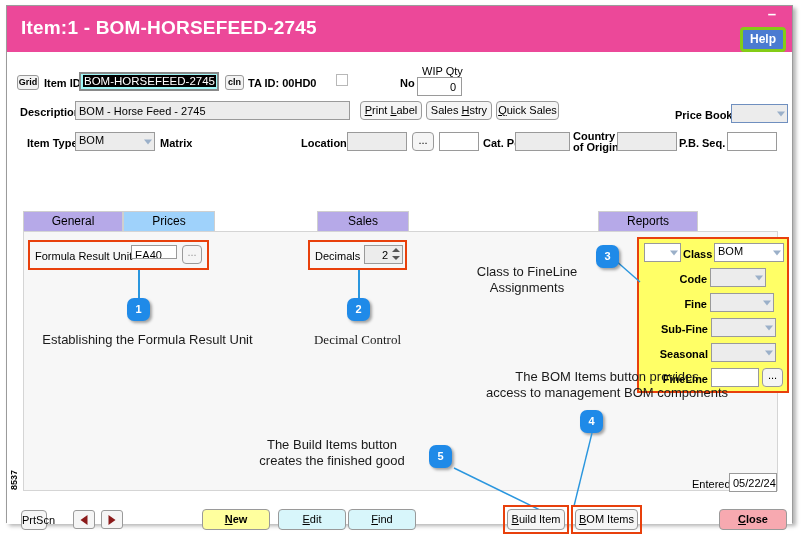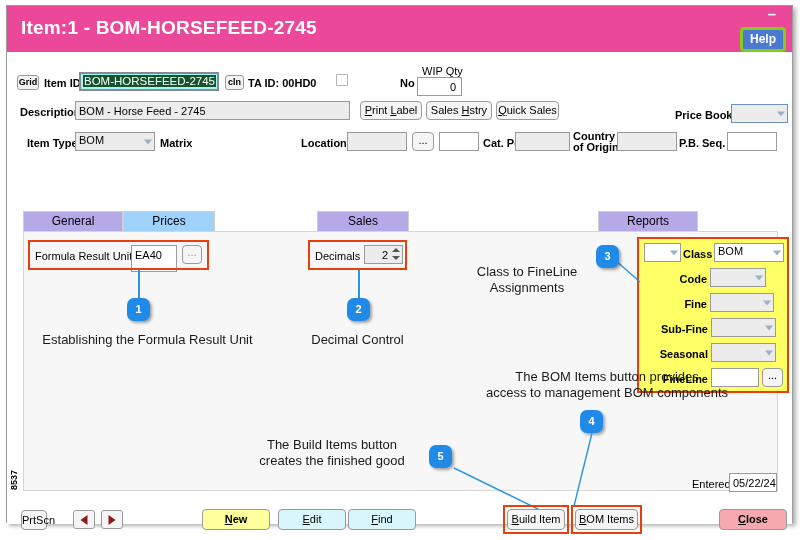--- a/index.html
+++ b/index.html
@@ -63,21 +63,21 @@
     white-space:nowrap;overflow:hidden;
   }
   .fld.white{background:#ffffff;}
   .fld.num{text-align:right;padding-right:5px;}
 
   .idfld{
     position:absolute;box-sizing:border-box;
     background:#9ff7f7;border:2px solid #8a8a8a;
     font-size:11.5px;padding:1px 2px;white-space:nowrap;overflow:hidden;
   }
-  .idfld .sel{background:#14532d;color:#ffffff;padding:0 1px;}
+  .idfld .sel{background:#000000;color:#ffffff;padding:0 1px;}
 
   .chk{
     position:absolute;width:12px;height:12px;box-sizing:border-box;
     background:#fff;border:1px solid #b8b8b8;
   }
 
   .btn{
     position:absolute;box-sizing:border-box;
     background:#f5f5f5;border:1px solid #9a9a9a;border-radius:4px;
     font-size:11px;text-align:center;cursor:pointer;
@@ -208,21 +208,21 @@
       <div class="fld white" style="left:720px;top:80px;width:50px;height:19px;"></div>
 
       <div class="tab purple" style="left:16px;width:100px;">General</div>
       <div class="tab blue" style="left:116px;width:92px;">Prices</div>
       <div class="tab purple" style="left:310px;width:92px;">Sales</div>
       <div class="tab purple" style="left:591px;width:100px;">Reports</div>
 
       <div class="panel"></div>
 
       <div class="lbl" style="left:28px;top:198px;font-weight:normal;font-size:11px;">Formula Result Unit</div>
-      <div class="fld white" style="left:124px;top:193px;width:46px;height:27px;line-height:16px;">EA40</div>
+      <div class="fld white" style="left:124px;top:193px;width:46px;height:14px;line-height:16px;">EA40</div>
       <div class="btn" style="left:175px;top:193px;width:20px;height:19px;line-height:13px;color:#999;">...</div>
       <div class="redbox" style="left:21px;top:188px;width:181px;height:30px;"></div>
 
       <div class="lbl" style="left:308px;top:198px;font-weight:normal;">Decimals</div>
       <div class="fld num" style="left:357px;top:193px;width:39px;height:19px;line-height:16px;padding-right:14px;">2</div>
       <div style="position:absolute;left:385px;top:196px;width:0;height:0;border-left:4px solid transparent;border-right:4px solid transparent;border-bottom:4px solid #555;"></div>
       <div style="position:absolute;left:385px;top:204px;width:0;height:0;border-left:4px solid transparent;border-right:4px solid transparent;border-top:4px solid #555;"></div>
       <div class="redbox" style="left:301px;top:188px;width:99px;height:30px;"></div>
 
       <div class="yellowbox"></div>
@@ -250,21 +250,21 @@
 
       <div class="lbl" style="left:685px;top:426px;font-weight:normal;">Entered</div>
       <div class="fld white" style="left:722px;top:421px;width:48px;height:19px;line-height:16px;text-align:center;">05/22/24</div>
 
       <div class="leader" style="left:131px;top:218px;width:2px;height:28px;"></div>
       <div class="badge" style="left:120px;top:246px;">1</div>
       <div class="note" style="left:8px;top:280px;width:265px;">Establishing the Formula Result Unit</div>
 
       <div class="leader" style="left:351px;top:218px;width:2px;height:28px;"></div>
       <div class="badge" style="left:340px;top:246px;">2</div>
-      <div class="note" style="left:268px;top:280px;width:165px;">Decimal Control</div>
+      <div class="note" style="left:268px;top:280px;width:165px;font-family:Liberation Serif, serif;">Decimal Control</div>
 
       <div class="note" style="left:440px;top:212px;width:160px;">Class to FineLine
 Assignments</div>
       <svg style="position:absolute;left:605px;top:205px;width:35px;height:35px;overflow:visible;">
           <line x1="3" y1="3" x2="28" y2="25" stroke="#2a96de" stroke-width="1.4"></line>
         </svg>
       <div class="badge" style="left:589px;top:193px;">3</div>
 
       <div class="note" style="left:405px;top:317px;width:390px;">The BOM Items button provides
 access to management BOM components</div>

